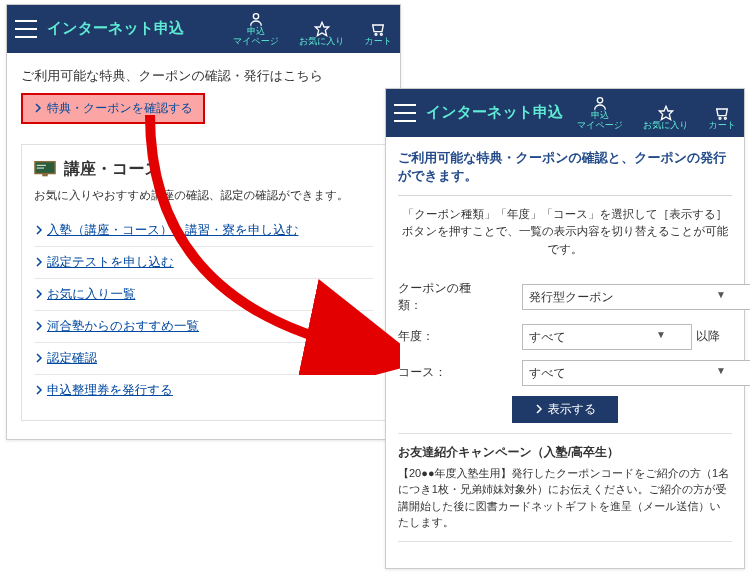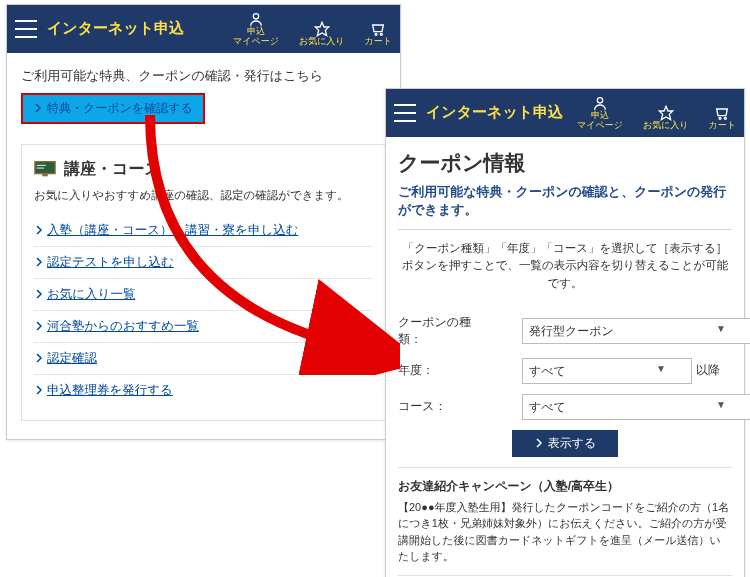--- a/index.html
+++ b/index.html
@@ -1,34 +1,34 @@
 <!DOCTYPE html>
 <html><head>
 <meta charset="utf-8">
 <style>
   * { box-sizing: border-box; margin: 0; padding: 0; }
   body { font-family: "Helvetica Neue", Arial, "Hiragino Kaku Gothic ProN", "Hiragino Sans", Meiryo, sans-serif; background: #fff; width: 750px; height: 577px; position: relative; overflow: hidden; }
   .panel { position: absolute; border: 1px solid #ccc; background: #fff; box-shadow: 0 1px 3px rgba(0,0,0,0.1); }
   .panel-left { left: 6px; top: 4px; width: 395px; }
   .panel-right { left: 385px; top: 88px; width: 360px; }
 
-  .header { background: #1f3a68; color: #fde047; display: flex; align-items: center; padding: 6px 8px; gap: 4px; }
+  .header { background: #1f3a68; color: #5eead4; display: flex; align-items: center; padding: 6px 8px; gap: 4px; }
   .hamburger { width: 22px; height: 18px; display: flex; flex-direction: column; justify-content: space-between; cursor: pointer; flex-shrink: 0; }
   .hamburger span { height: 2px; background: #fff; width: 100%; }
   .header-title { font-weight: bold; font-size: 15px; flex: 1; margin-left: 6px; }
   .header-icons { display: flex; gap: 20px; align-items: flex-end; }
   .header-icons .ico-wrap { display: flex; flex-direction: column; align-items: center; font-size: 9px; line-height: 1.1; cursor: pointer; }
   .header-icons svg { height: 16px; width: 18px; }
 
   .body-left { padding: 14px 14px 18px 14px; color: #333; font-size: 13px; }
   .intro-text { font-size: 13px; margin-bottom: 8px; }
   .btn-confirm {
     display: inline-flex; align-items: center; gap: 4px;
     border: 2px solid #d60000; color: #004a99; font-size: 12px;
-    padding: 5px 10px; cursor: pointer; background: #0ea5e9;
+    padding: 5px 10px; cursor: pointer; background: #fca5a5;
   }
 
   .section-box { border: 1px solid #e0e0e0; padding: 14px 12px; margin-top: 20px; }
   .section-title-row { display: flex; align-items: center; gap: 8px; font-size: 16px; font-weight: bold; margin-bottom: 8px; }
   .section-title-row svg { flex-shrink: 0; }
   .section-desc { font-size: 11.5px; margin-bottom: 12px; color: #333; }
   .link-list { list-style: none; }
   .link-list li { border-bottom: 1px solid #e6e6e6; padding: 7px 0; }
   .link-list li:last-child { border-bottom: none; }
   .link-list a { color: #0148a0; text-decoration: underline; font-size: 12.5px; display: inline-flex; align-items: center; gap: 3px; cursor: pointer; }
@@ -189,21 +189,20 @@
             <path d="M4 6h16l-2 10H6z"></path>
             <circle cx="9" cy="20" r="1.5"></circle>
             <circle cx="17" cy="20" r="1.5"></circle>
           </svg>
         <div>カート</div>
       </div>
     </div>
   </div>
 
   <div class="body-right">
-    <div class="page-title">クーポン情報</div>
     <div class="page-subtitle">ご利用可能な特典・クーポンの確認と、クーポンの発行ができます。</div>
     <div class="page-note">「クーポン種類」「年度」「コース」を選択して［表示する］ボタンを押すことで、一覧の表示内容を切り替えることが可能です。</div>
 
     <div class="form-row">
       <div class="form-label">クーポンの種類：</div>
       <div class="select-wrap">
         <select class="sel"><option>発行型クーポン</option></select>
         <span class="sel-caret">▼</span>
       </div>
     </div>

